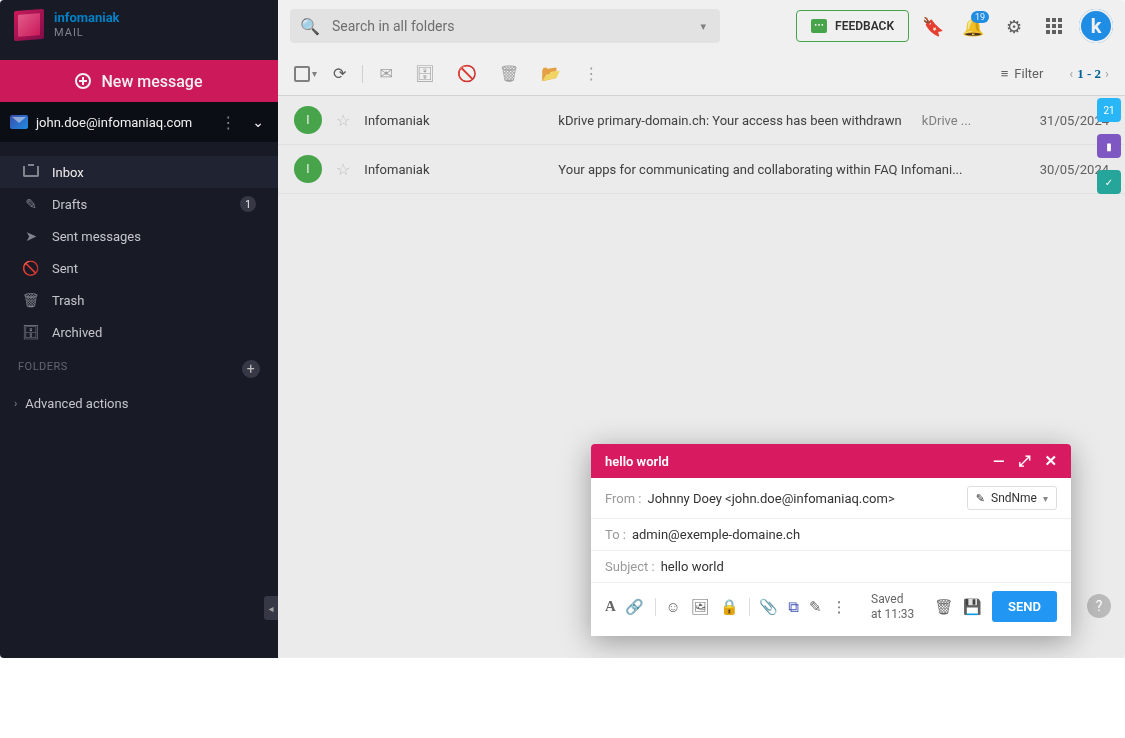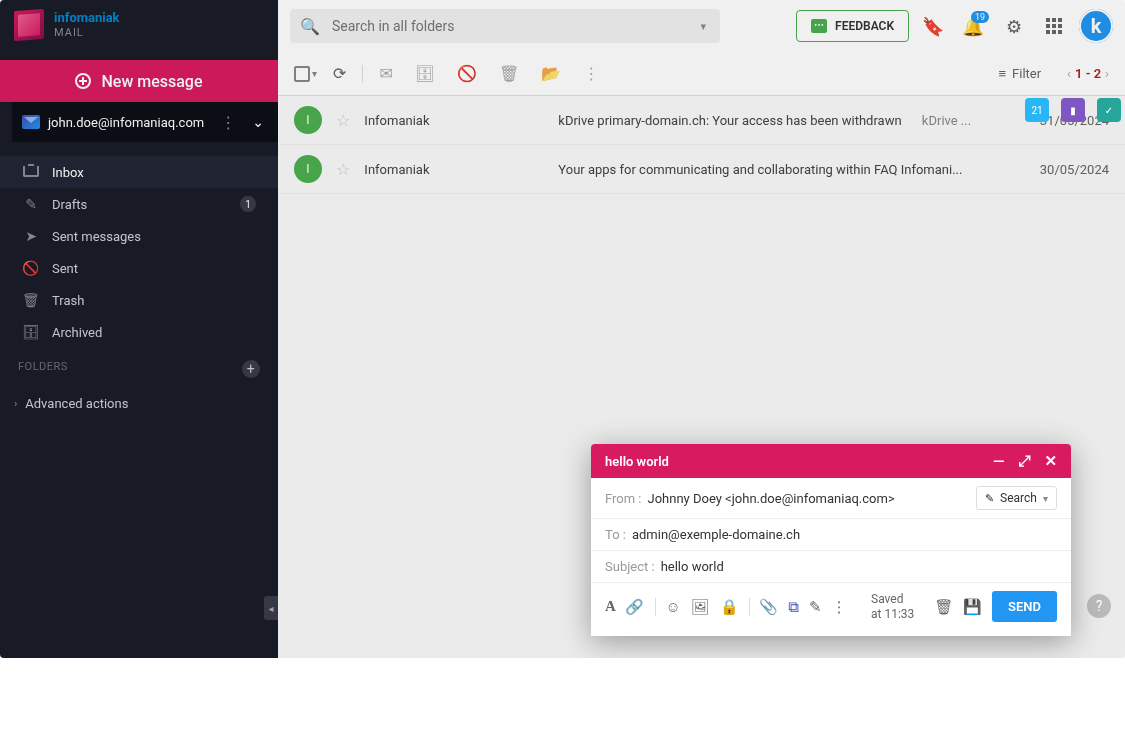--- a/index.html
+++ b/index.html
@@ -27,21 +27,21 @@
   .logo-cube::after{content:""; position:absolute; inset:4px; background:linear-gradient(135deg,#f06292,#d81b60); border-radius:1px;}
   .logo-text { display:flex; flex-direction:column; line-height:1.1;}
   .brand { color:#0288d1; font-weight:700; font-size:13px;}
   .product { color:var(--sidebar-text); font-size:11px; letter-spacing:1px; margin-top:2px;}
   .new-msg-btn { margin: 14px 0 0; height:42px; background:var(--pink); color:#fff; border:none; font-size:16px; font-weight:500; display:flex; align-items:center; justify-content:center; gap:10px; cursor:pointer;}
   .new-msg-btn .plus { width:16px;height:16px;border:2px solid #fff;border-radius:50%;position:relative;}
   .new-msg-btn .plus::before,.new-msg-btn .plus::after{content:"";position:absolute;background:#fff;}
   .new-msg-btn .plus::before{left:50%;top:2px;bottom:2px;width:2px;transform:translateX(-50%);}
   .new-msg-btn .plus::after{top:50%;left:2px;right:2px;height:2px;transform:translateY(-50%);}
 
-  .account-row { background:#0d0f17; height:40px; display:flex; align-items:center; padding:0 10px; gap:8px; color:#fff; font-size:13px; position:relative;margin-left:12px;}
+  .account-row { background:#0d0f17; height:40px; display:flex; align-items:center; padding:0 10px; gap:8px; color:#fff; font-size:13px; position:relative;}
   .account-icon { width:18px;height:14px; background:linear-gradient(135deg,#3f51b5,#2196f3); border-radius:2px; position:relative;}
   .account-icon::after{content:"";position:absolute;inset:2px;border-top:6px solid rgba(255,255,255,0.5);border-left:7px solid transparent;border-right:7px solid transparent;}
   .account-more { margin-left:auto; color:#8a8d96; font-size:16px; padding:0 4px; cursor:pointer;}
   .account-chev { color:#fff; font-size:14px; padding:0 4px; cursor:pointer;}
 
   .folders { padding:14px 0 4px;}
   .folder-item { display:flex; align-items:center; gap:12px; padding:8px 22px; color:var(--sidebar-text-light); font-size:13px; cursor:pointer; position:relative;}
   .folder-item .ficon { width:18px; text-align:center; color:#8a8d96; font-size:14px;}
   .folder-item.active { background:#232635; color:#fff;}
   .folder-item .finbox-icon{display:inline-block;width:16px;height:11px;border:2px solid #8a8d96;border-top:none;border-radius:0 0 2px 2px;position:relative;}
@@ -73,33 +73,33 @@
   .avatar-k { width:34px;height:34px;border-radius:50%;background:#2196f3;display:flex;align-items:center;justify-content:center;color:#fff;font-weight:700;font-size:20px;cursor:pointer;position:relative;}
   .avatar-k::after{content:"";position:absolute;width:34px;height:34px;border-radius:50%;border:2px solid #fff;box-sizing:border-box;}
 
   .toolbar { height:44px; background:#fff; border-bottom:1px solid var(--border); display:flex; align-items:center; padding:0 16px; gap:10px;}
   .checkbox-drop { display:flex;align-items:center;gap:2px;cursor:pointer;}
   .chk { width:16px;height:16px;border:2px solid #888;border-radius:2px;}
   .tool-icon { color:#aaa; font-size:16px; padding:0 6px; cursor:pointer;}
   .tool-icon.dark{color:#666;}
   .filter { margin-left:auto; display:flex;align-items:center;gap:6px;color:#666;font-size:13px;cursor:pointer;}
   .pager { display:flex;align-items:center;gap:4px;color:#aaa;font-size:13px;margin-left:16px;}
-  .pager .range{color:#b91c1c;font-weight:600;}
+  .pager .range{color:#0369a1;font-weight:600;font-family:Liberation Serif, serif;}
 
   .mail-list {}
   .mail-row { display:flex;align-items:center;gap:14px;padding:10px 16px;border-bottom:1px solid #f0f0f0;font-size:13px;color:#444;cursor:pointer;}
   .mail-avatar{width:28px;height:28px;border-radius:50%;background:#4caf50;color:#fff;display:flex;align-items:center;justify-content:center;font-size:12px;}
   .star{color:#ccc;font-size:16px;cursor:pointer;}
   .sender{width:180px;}
   .subject{flex:1;white-space:nowrap;overflow:hidden;text-overflow:ellipsis;}
   .preview{color:#888;margin-left:17px;}
   .date{color:#666;}
 
   
-  .right-rail{position:absolute;right:0;top:88px;display:flex;gap:12px;padding:10px 4px;z-index:6;align-items:center;}
+  .right-rail{position:absolute;right:0;top:88px;display:flex;flex-direction:column;gap:12px;padding:10px 4px;z-index:6;align-items:center;}
   .rail-icon{width:24px;height:24px;border-radius:4px;display:flex;align-items:center;justify-content:center;font-size:10px;color:#fff;cursor:pointer;}
   .rail-icon.cal{background:#29b6f6;}
   .rail-icon.note{background:#7e57c2;}
   .rail-icon.task{background:#26a69a;}
 
   .help-icon{position:absolute;right:14px;bottom:40px;width:24px;height:24px;border-radius:50%;background:#bbb;color:#fff;display:flex;align-items:center;justify-content:center;font-size:14px;cursor:pointer;z-index:6;}
 
   
   .compose { position:absolute; right:54px; bottom:22px; width:480px; background:#fff; border-radius:4px 4px 0 0; box-shadow:0 6px 30px rgba(0,0,0,0.35); z-index:20; display:flex; flex-direction:column;}
   .compose-header{height:34px;background:var(--pink);color:#fff;display:flex;align-items:center;padding:0 14px;font-size:13px;font-weight:600;border-radius:4px 4px 0 0;}
@@ -269,21 +269,21 @@
         <span>—</span>
         <span>⤢</span>
         <span>✕</span>
       </div>
     </div>
     <div class="compose-row">
       <span class="label">From :</span>
       <span class="value">Johnny Doey &lt;john.doe@infomaniaq.com&gt;</span>
       <div class="sender-select">
         <span class="pen">✎</span>
-        <span>Search</span>
+        <span>SndNme</span>
         <span class="dd">▾</span>
       </div>
     </div>
     <div class="compose-row">
       <span class="label">To :</span>
       <span class="value">admin@exemple-domaine.ch</span>
     </div>
     <div class="compose-row">
       <span class="label">Subject :</span>
       <span class="value">hello world</span>

